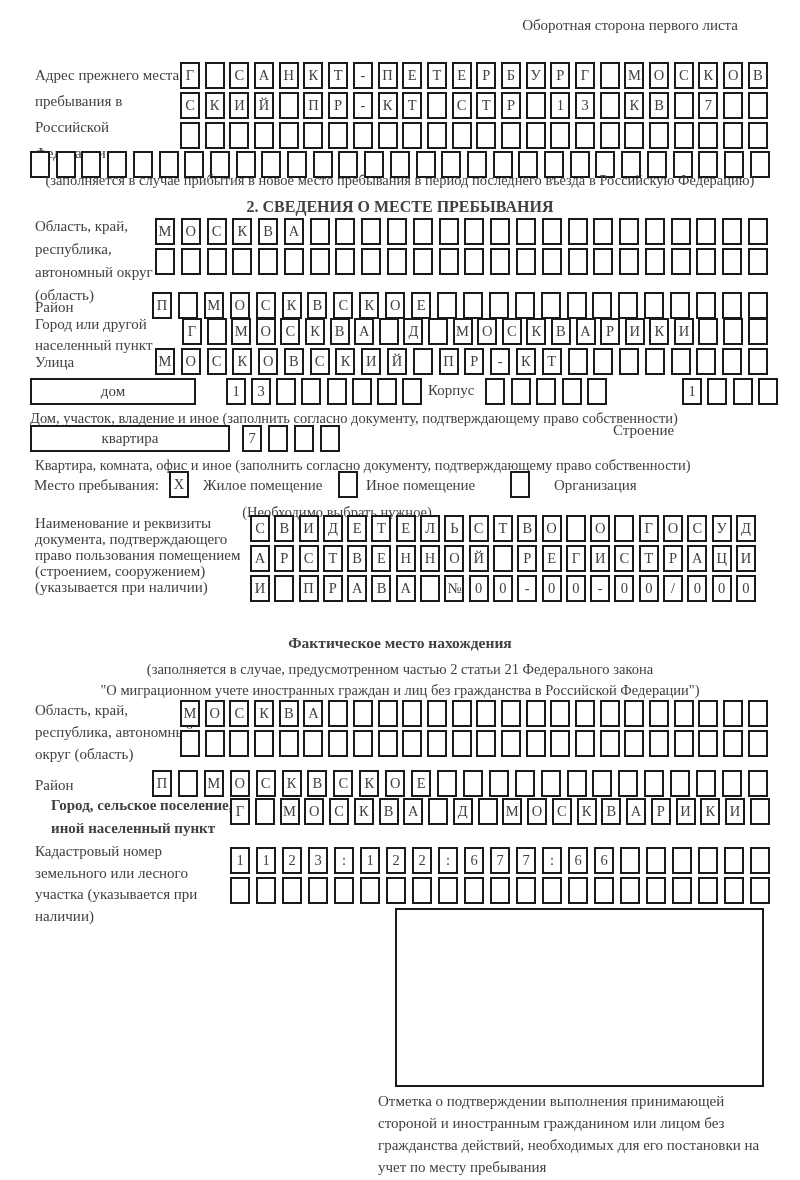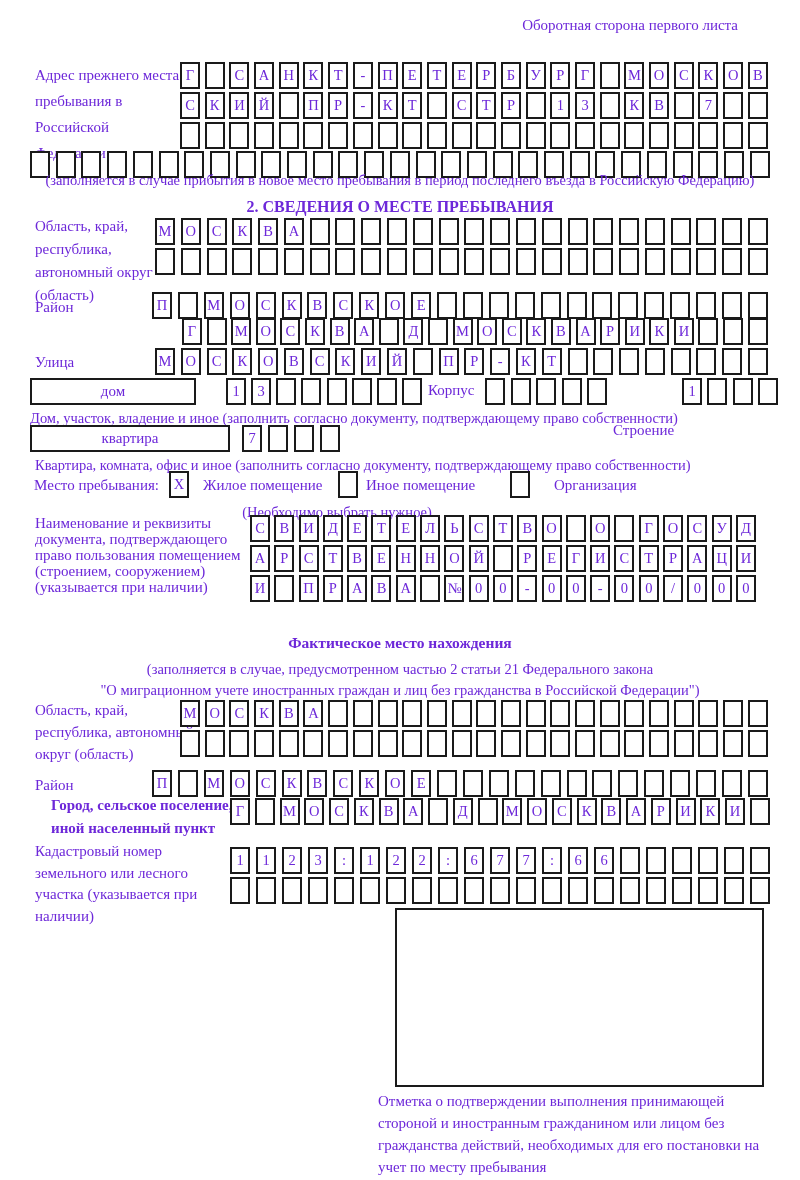--- a/index.html
+++ b/index.html
@@ -1,18 +1,18 @@
 <!DOCTYPE html>
 <html><head>
 <meta charset="utf-8">
 <style>
   html,body{margin:0;padding:0;background:#fff;}
   #page{
     position:relative;width:800px;height:1180px;background:#ffffff;
-    font-family:"Liberation Serif","DejaVu Serif",serif;color:#6d28d9;overflow:hidden;
+    font-family:"Liberation Serif","DejaVu Serif",serif;color:#404040;overflow:hidden;
   }
   .abs{position:absolute;}
   .lbl{position:absolute;font-size:15px;line-height:22px;}
   .caption{position:absolute;font-size:14.5px;line-height:19px;}
   .center{left:0;width:800px;text-align:center;}
   .heading{position:absolute;font-weight:bold;font-size:16px;}
   .cells{position:absolute;display:flex;justify-content:space-between;}
   .cell{
     flex:none;box-sizing:border-box;width:20px;height:27px;
     border:2px solid #1a1a1a;display:flex;align-items:center;justify-content:center;
@@ -221,20 +221,21 @@
       <div class="cell"></div>
       <div class="cell"></div>
       <div class="cell"></div>
       <div class="cell"></div>
       <div class="cell"></div>
       <div class="cell"></div>
       <div class="cell"></div>
       <div class="cell"></div>
     </div>
 
+  <div class="lbl" style="left:35px;top:314px;width:155px;line-height:21px;">Город или другой населенный пункт</div>
   <div class="cells" style="left:182px;top:318px;width:586px;">
       <div class="cell">Г</div>
       <div class="cell"></div>
       <div class="cell">М</div>
       <div class="cell">О</div>
       <div class="cell">С</div>
       <div class="cell">К</div>
       <div class="cell">В</div>
       <div class="cell">А</div>
       <div class="cell"></div>

